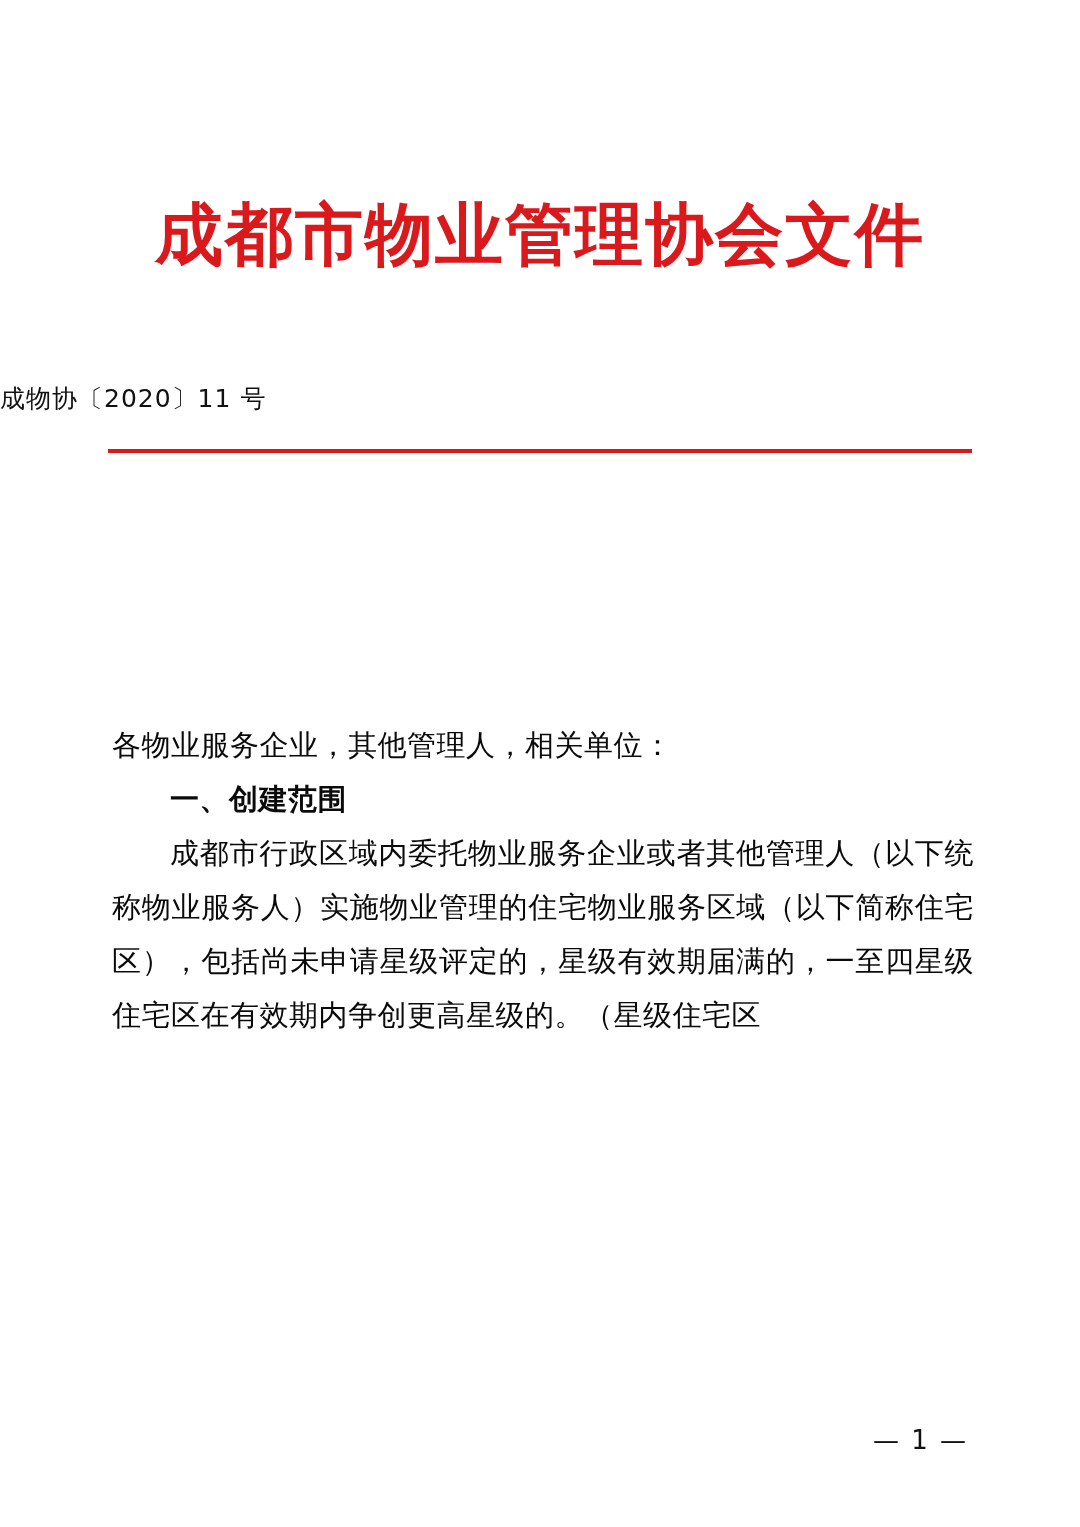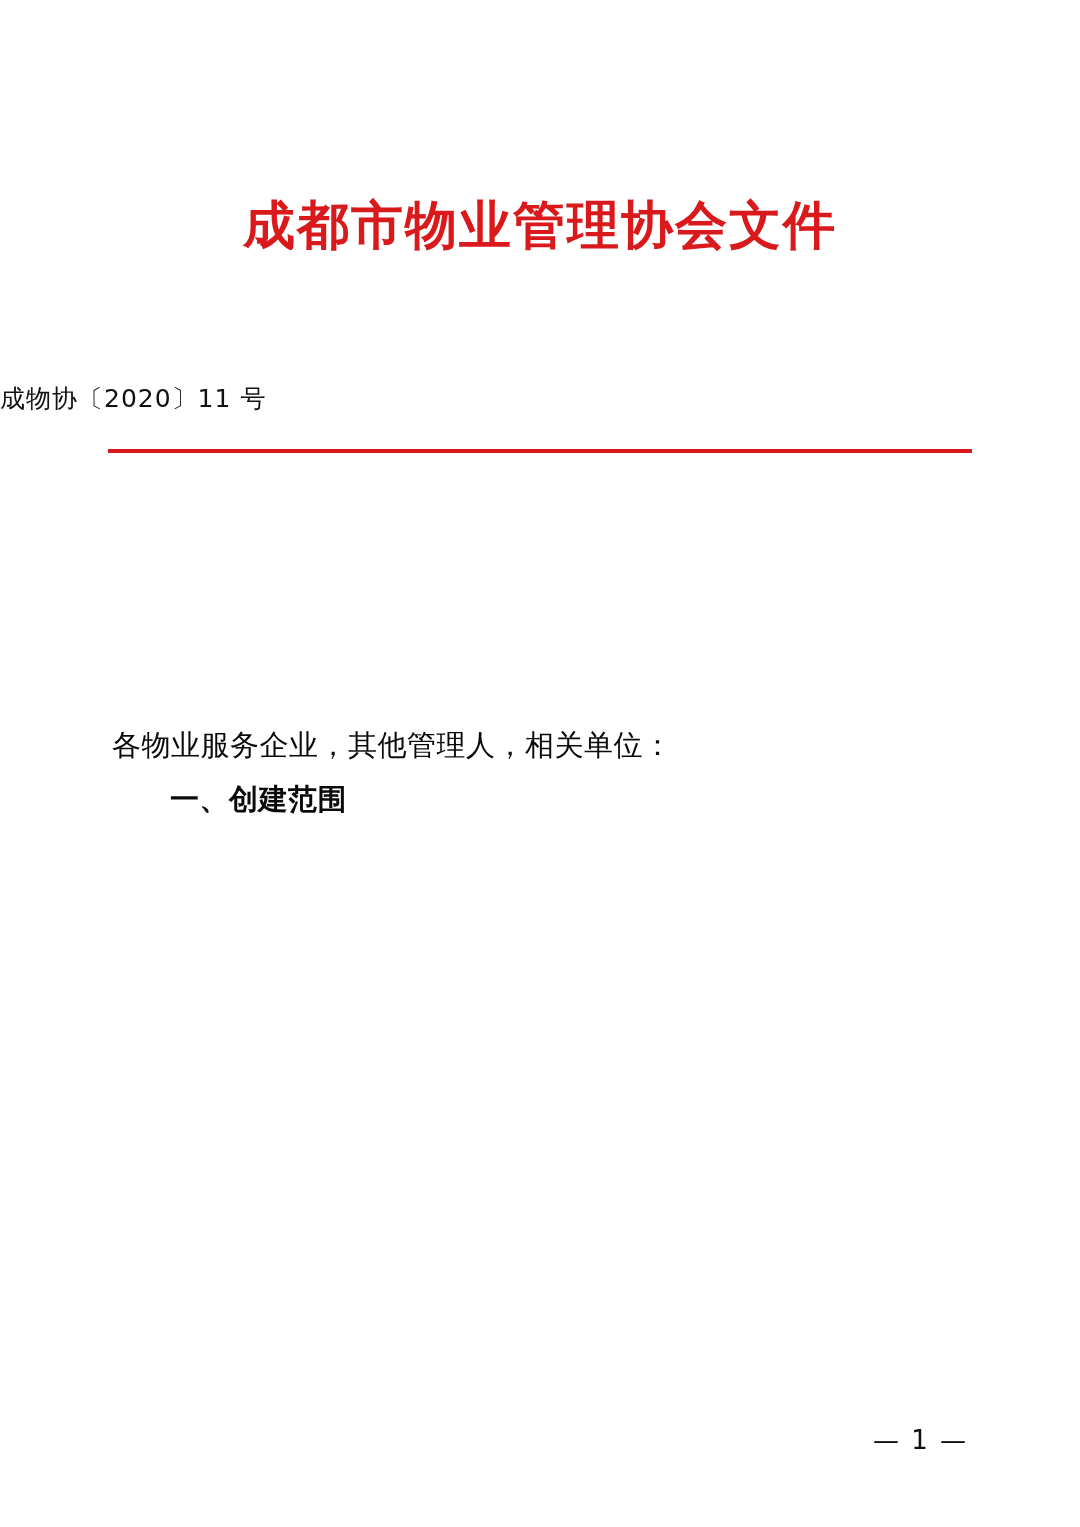--- a/index.html
+++ b/index.html
@@ -29,21 +29,21 @@
   .masthead {
     position: absolute;
     left: 0;
     top: 196px;
     width: 1080px;
     text-align: center;
   }
   .masthead-title {
     font-family: "DejaVu Sans", "Liberation Sans", sans-serif;
     font-weight: bold;
-    font-size: 52px;
+    font-size: 68px;
     line-height: 1.15;
     color: #d9191b;
     letter-spacing: 2px;
     white-space: nowrap;
   }
 
   .doc-number {
     position: absolute;
     left: 0;
     top: 382px;
@@ -125,17 +125,18 @@
   </div>
 
   <div class="doc-number">成物协〔2020〕11 号</div>
 
   <div class="red-rule"></div>
 
 
   <div class="body-text">
     <p>各物业服务企业，其他管理人，相关单位：</p>
     <p class="section-head">一、创建范围</p>
+    <p class="indent">成都市行政区域内委托物业服务企业或者其他管理人（以下统称物业服务人）实施物业管理的住宅物业服务区域（以下简称住宅区），包括尚未申请星级评定的，星级有效期届满的，一至四星级住宅区在有效期内争创更高星级的。（星级住宅区</p>
   </div>
 
   <div class="page-number">— 1 —</div>
 
 </div>
 
 </body></html>

